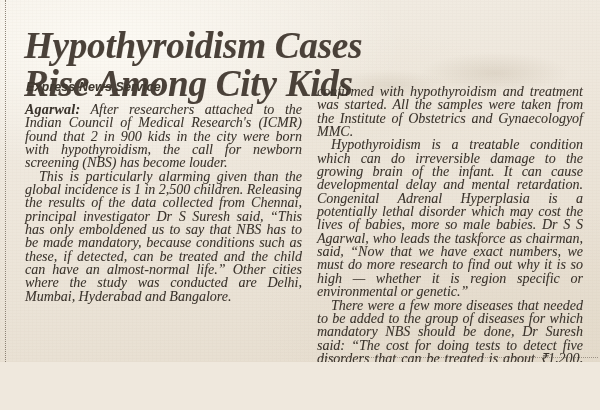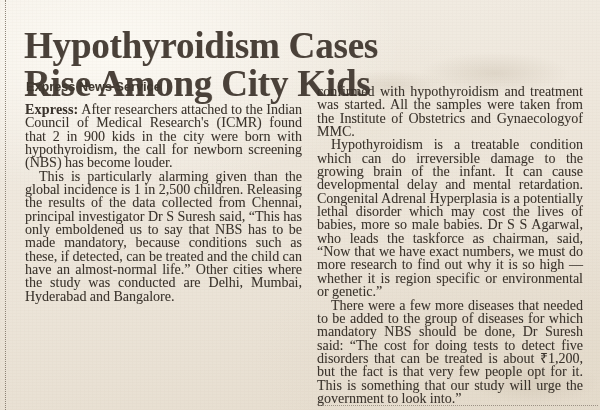--- a/index.html
+++ b/index.html
@@ -11,28 +11,29 @@
     height: 410px;
     overflow: hidden;
     background: #efe8dd;
     font-family: "Liberation Serif", serif;
   }
 
   
   .clipping {
     position: relative;
     width: 600px;
-    height: 410px;
+    height: 362px;
     box-sizing: border-box;
     background:
       radial-gradient(ellipse 70% 50% at 18% 12%, rgba(255,253,248,0.85) 0%, rgba(255,253,248,0.0) 70%),
       radial-gradient(ellipse 60% 45% at 85% 88%, rgba(226,216,200,0.55) 0%, rgba(226,216,200,0.0) 72%),
       radial-gradient(ellipse 40% 30% at 60% 30%, rgba(233,226,212,0.5) 0%, rgba(233,226,212,0) 75%),
       linear-gradient(168deg, #f3eee5 0%, #eee7dc 42%, #e9e1d4 75%, #e5dccd 100%);
     overflow: hidden;
+    font-style: italic;
   }
   .grain {
     position: absolute;
     inset: 0;
     pointer-events: none;
     opacity: .5;
     background-image:
       repeating-linear-gradient(0deg, rgba(160,148,128,0.055) 0px, rgba(160,148,128,0.055) 1px, rgba(0,0,0,0) 1px, rgba(0,0,0,0) 3px),
       repeating-linear-gradient(90deg, rgba(150,138,120,0.04) 0px, rgba(150,138,120,0.04) 1px, rgba(0,0,0,0) 1px, rgba(0,0,0,0) 4px);
   }
@@ -143,21 +144,21 @@
   <div class="cut-bottom-right"></div>
 
   <h1 class="headline">
     <span class="hl-line">Hypothyroidism Cases</span>
     <span class="hl-line">Rise Among City Kids</span>
   </h1>
 
   <div class="byline">Express News Service</div>
 
   <div class="col col-1">
-    <p class="first"><span class="lead">Express:</span><span> After researchers attached to the Indian Council of Medical Research's (ICMR) found that 2 in 900 kids in the city were born with hypothyroidism, the call for newborn screening (NBS) has become louder.</span></p>
+    <p class="first"><span class="lead">Agarwal:</span><span> After researchers attached to the Indian Council of Medical Research's (ICMR) found that 2 in 900 kids in the city were born with hypothyroidism, the call for newborn screening (NBS) has become louder.</span></p>
     <p><span>This is particularly alarming given than the global incidence is 1 in 2,500 children. Releasing the results of the data collected from Chennai, principal investigator Dr S Suresh said, “This has only emboldened us to say that NBS has to be made mandatory, because conditions such as these, if detected, can be treated and the child can have an almost-normal life.” Other cities where the study was conducted are Delhi, Mumbai, Hyderabad and Bangalore.</span></p>
   </div>
 
   <div class="col col-2">
     <p class="first"><span>confirmed with hypothyroidism and treatment was started. All the samples were taken from the Institute of Obstetrics and Gynaecologyof MMC.</span></p>
     <p><span>Hypothyroidism is a treatable condition which can do irreversible damage to the growing brain of the infant. It can cause developmental delay and mental retardation. Congenital Adrenal Hyperplasia is a potentially lethal disorder which may cost the lives of babies, more so male babies. Dr S S Agarwal, who leads the taskforce as chairman, said, “Now that we have exact numbers, we must do more research to find out why it is so high — whether it is region specific or environmental or genetic.”</span></p>
     <p><span>There were a few more diseases that needed to be added to the group of diseases for which mandatory NBS should be done, Dr Suresh said: “The cost for doing tests to detect five disorders that can be treated is about ₹1,200, but the fact is that very few people opt for it. This is something that our study will urge the government to look into.”</span></p>
   </div>
 
 </div>

